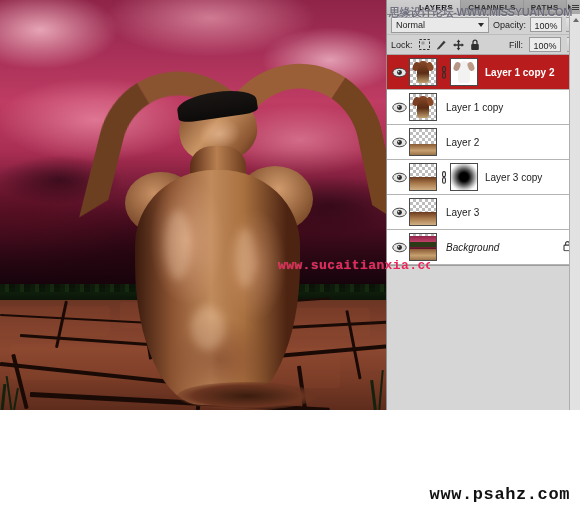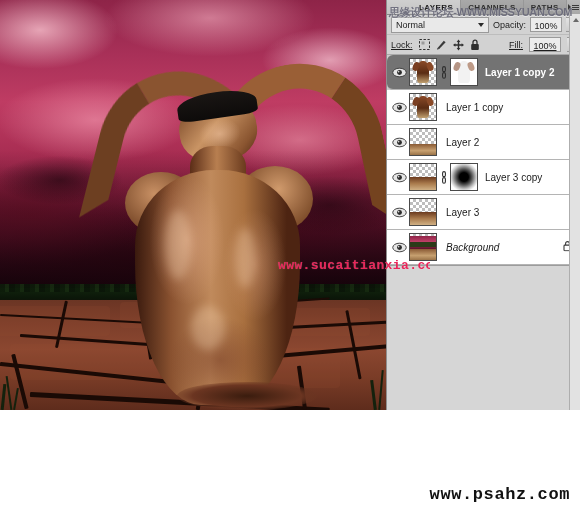--- a/index.html
+++ b/index.html
@@ -104,27 +104,27 @@
   .blendsel .carat{position:absolute;right:4px;width:0;height:0;
       border-left:3px solid transparent;border-right:3px solid transparent;border-top:4px solid #2a2a2a;}
   .lbl{font-size:9px;color:#1d1d1d;text-align:center;}
   .numbox{width:30px;height:13px;background:#ececec;border:1px solid #9a9a9a;
       font-size:9px;display:flex;align-items:flex-end;justify-content:center;}
   .spin{width:9px;height:13px;background:linear-gradient(to bottom,#e4e4e4,#cdcdcd);
       border:1px solid #9a9a9a;border-left:none;display:flex;align-items:center;justify-content:center;}
   .spin .tri{width:0;height:0;border-top:3px solid transparent;border-bottom:3px solid transparent;border-left:4px solid #4a4a4a;}
 
   .lockbar{height:19px;display:flex;align-items:center;padding:0 4px;gap:6px;
-      background:#d2d2d2;border-bottom:1px solid #a9a9a9;text-decoration:underline;}
+      background:#d2d2d2;border-bottom:1px solid #a9a9a9;}
   .lockicon{width:11px;height:11px;display:flex;align-items:center;justify-content:center;}
 
   .layerlist{position:relative;background:#cdcdcd;}
   .row{height:34px;display:flex;align-items:center;border-bottom:1px solid #b4b4b4;
       background:#ffffff;position:relative;padding-left:2px;}
-  .row.sel{background:#737373;border-radius:6px;}
+  .row.sel{background:#b91c1c;}
   .eye{width:20px;display:flex;align-items:center;justify-content:center;flex:0 0 20px;}
   .thumb{width:26px;height:26px;border:1px solid #4a4a4a;flex:0 0 26px;margin-right:2px;
       background-image:
         linear-gradient(45deg,#bdbdbd 25%,transparent 25%,transparent 75%,#bdbdbd 75%),
         linear-gradient(45deg,#bdbdbd 25%,transparent 25%,transparent 75%,#bdbdbd 75%);
       background-size:6px 6px;background-position:0 0,3px 3px;background-color:#fff;
       position:relative;overflow:hidden;}
   .link{width:9px;flex:0 0 9px;display:flex;align-items:center;justify-content:center;}
   .mask{width:26px;height:26px;border:1px solid #4a4a4a;flex:0 0 26px;margin-left:2px;background:#fff;position:relative;overflow:hidden;}
   .lname{margin-left:7px;font-size:10px;color:#1a1a1a;white-space:nowrap;}

